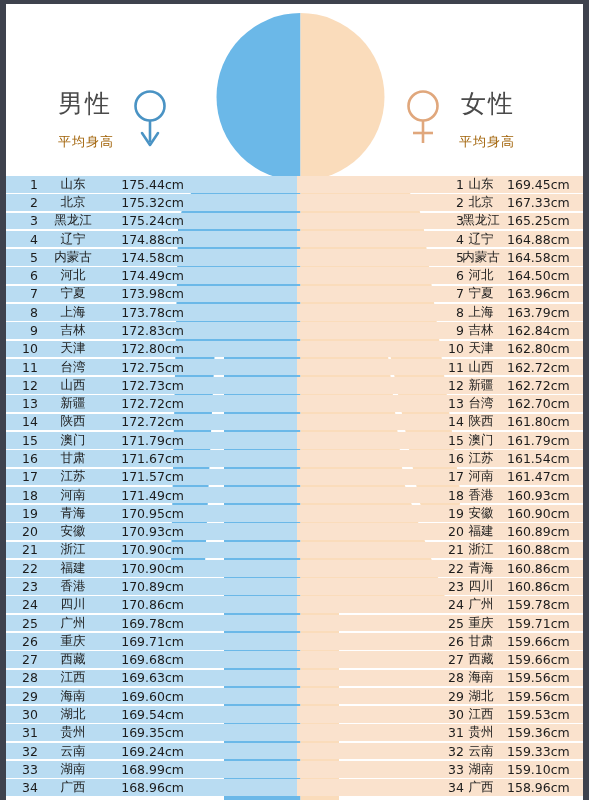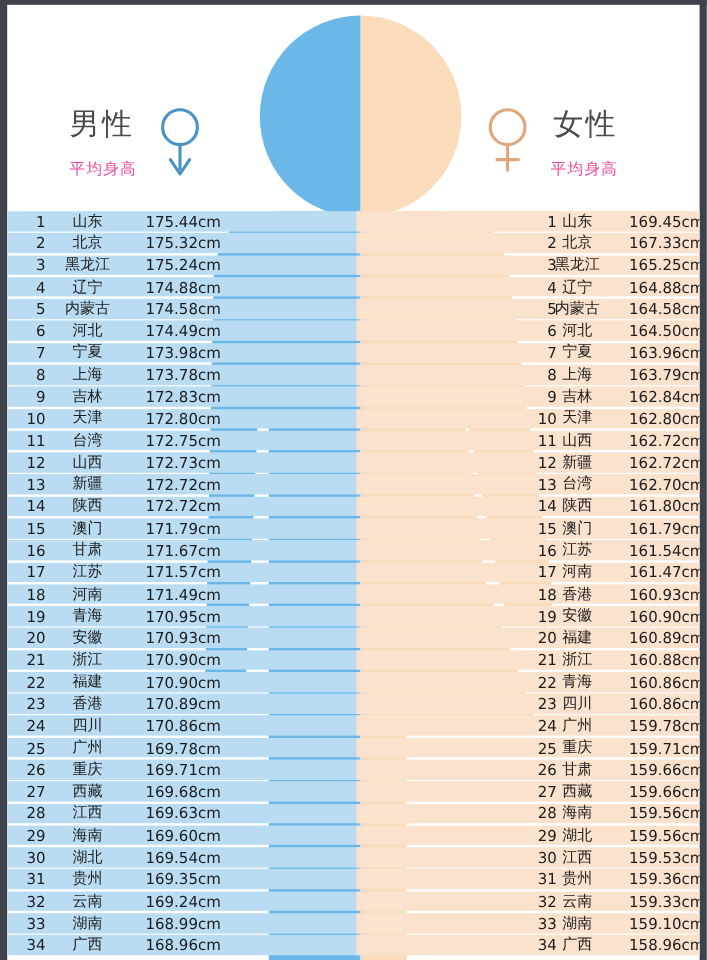--- a/index.html
+++ b/index.html
@@ -39,21 +39,21 @@
   .hdr-female{ right: 68px; }
   .hdr-text { line-height: 1; }
   .hdr-title {
     font-size: 25px;
     color: #4a4a4a;
     letter-spacing: 2px;
     white-space: nowrap;
   }
   .hdr-sub {
     font-size: 13px;
-    color: #ec4899;
+    color: #a16207;
     letter-spacing: 1px;
     margin-top: 19px;
     white-space: nowrap;
   }
   .hdr-female .hdr-text { text-align: right; }
   .sym { flex: 0 0 auto; }
 
   
   .figure {
     position: absolute;
@@ -92,21 +92,21 @@
     font-size: 12.5px;
     color: #1c1c1c;
     z-index: 3;
   }
   .c-rank-l { position: absolute; left: 10px;  width: 22px; text-align: right; }
   .c-prov-l { position: absolute; left: 40px;  width: 54px; text-align: center; }
   .c-val-l  { position: absolute; left: 98px;  width: 80px; text-align: right; }
 
   .c-rank-r { position: absolute; right: 131px; width: 22px; text-align: right; }
   .c-prov-r { position: absolute; right: 87px;  width: 54px; text-align: center; }
-  .c-val-r  { position: absolute; right: 8px;   width: 80px; text-align: right; }
+  .c-val-r  { position: absolute; right: 8px;   width: 80px; text-align: left; }
 
   
   .watermark {
     position: absolute;
     left: 6px;
     top: 748px;
     font-size: 31px;
     font-weight: bold;
     color: rgba(120,130,145,0.22);
     letter-spacing: 1px;

